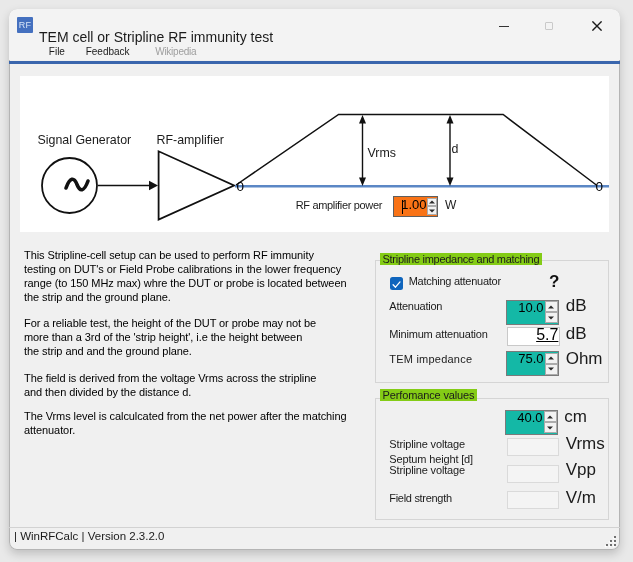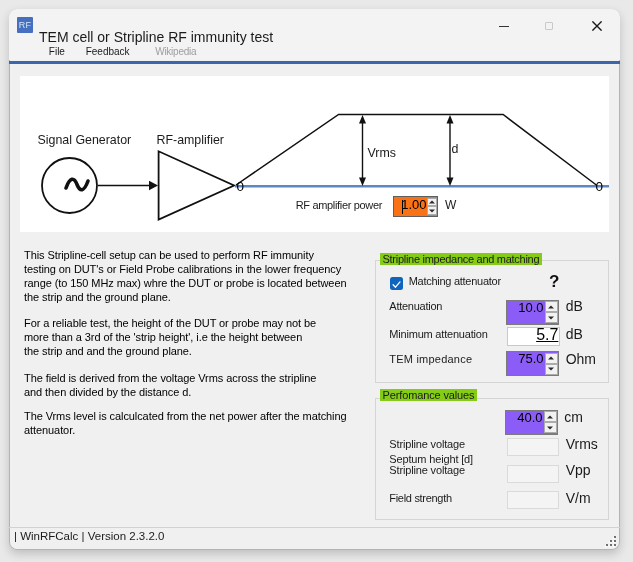--- a/index.html
+++ b/index.html
@@ -46,22 +46,22 @@
 #p4 { top:399.8px; }
 .group { position:absolute; left:365.5px; width:234px; border:1px solid #d5d5d5; }
 #g1 { top:250.5px; height:123px; }
 #g2 { top:388.5px; height:122px; }
 .gtitle { position:absolute; left:4px; top:-7px; background:#84cc16; padding:0 3px; font-size:11px; color:#1b1b1b; }
 .group .row { position:absolute; font-size:11px; color:#1b1b1b; letter-spacing:-0.27px; }
 #cb { position:absolute; left:14px; top:16px; width:13px; height:13px; background:#0f65bd; border-radius:2.5px; }
 #cblbl { left:33.2px; top:14.3px; }
 #qm { position:absolute; left:173.5px; top:12.8px; font-size:17px; line-height:17px; font-weight:bold; color:#111; }
 .rowlbl { position:absolute; left:13.8px; font-size:11px; color:#1b1b1b; letter-spacing:-0.15px; line-height:14px; }
-.unit { position:absolute; left:190.2px; font-size:14px; color:#1b1b1b; line-height:14px; }
-.spin { position:absolute; left:130.5px; width:53px; height:25px; border:1px solid #7a7a7a; background:#8b5cf6; }
+.unit { position:absolute; left:190.2px; font-size:17px; color:#1b1b1b; line-height:14px; }
+.spin { position:absolute; left:130.5px; width:53px; height:25px; border:1px solid #7a7a7a; background:#14b8a6; }
 .rbox { position:absolute; left:131.4px; width:53px; height:19px; border:1px solid #c9c9c9; background:#fff; }
 .rbox .v { position:absolute; right:0.5px; top:0; font-size:16px; line-height:14px; color:#000;text-decoration:underline; }
 .dbox { position:absolute; left:131.4px; width:52px; height:17.5px; border:1px solid #dadada; background:#f4f4f4; }
 #statusline { left:0; top:517.5px; width:611px; height:1px; background:#d2d2d2; }
 #status { left:5px; top:519.5px; font-size:11.5px; color:#1b1b1b; line-height:14px; }
 #grip { left:596.8px; top:526.8px; width:12px; height:12px; }
 #grip i { position:absolute; width:2.4px; height:2.4px; background:#6f6f6f; box-shadow:-1.2px 1.2px 0 #fdfdfd; }
 </style>
 </head>
 <body>

